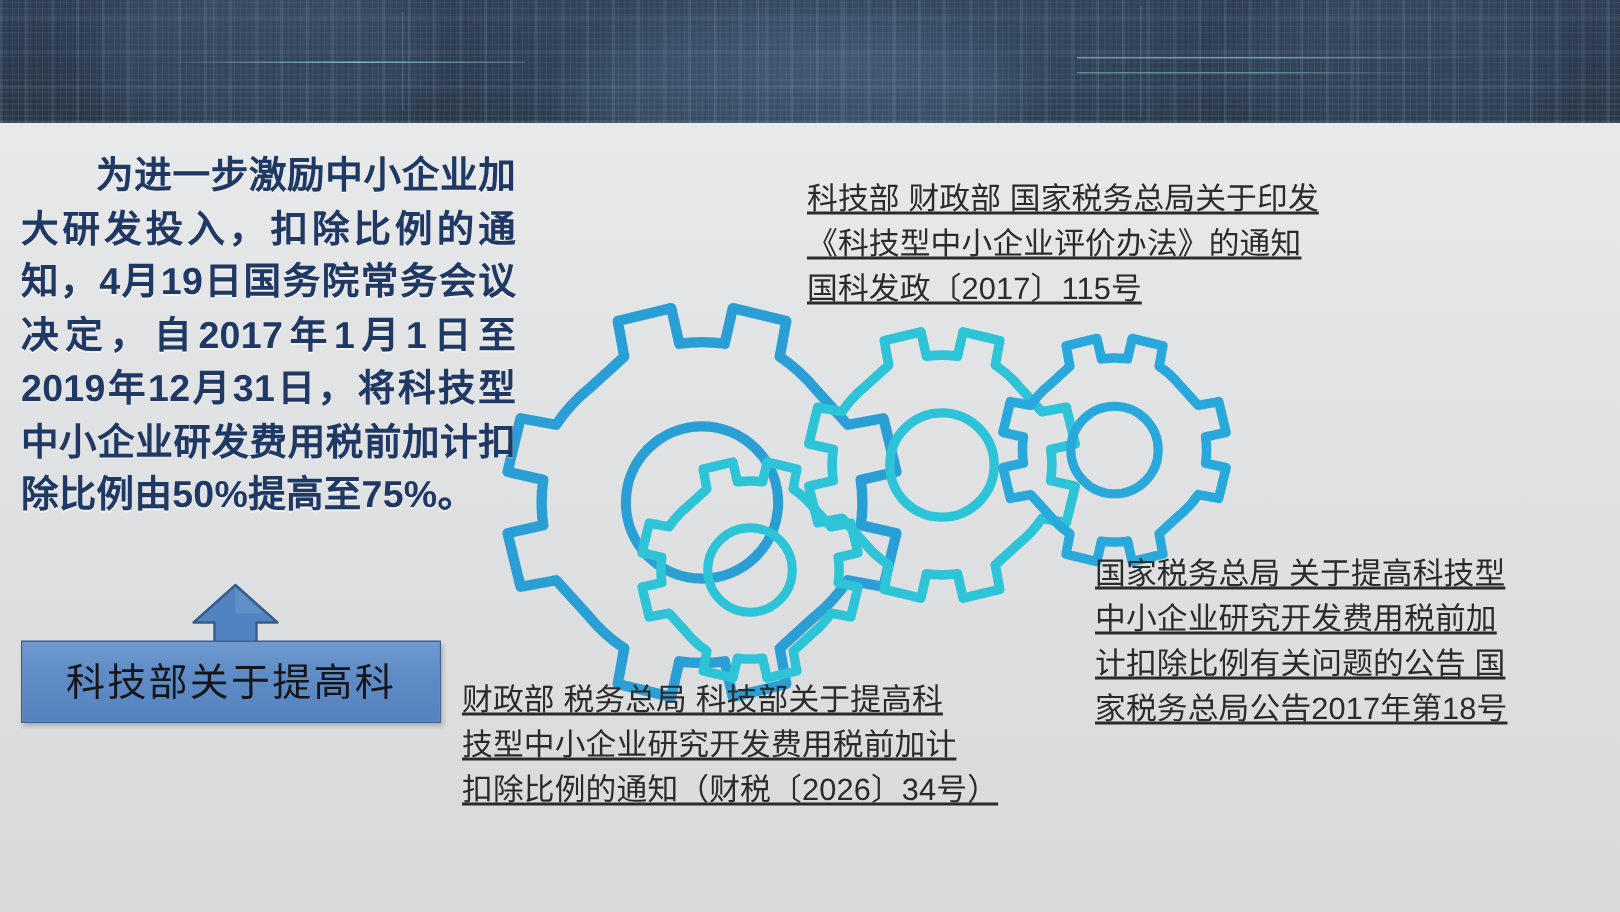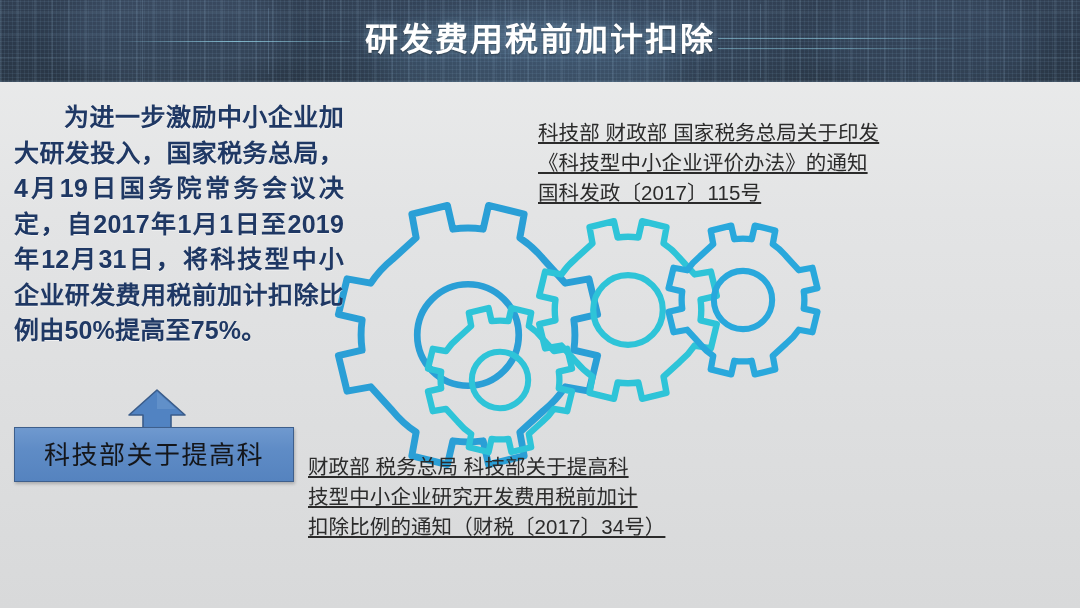--- a/index.html
+++ b/index.html
@@ -169,21 +169,20 @@
     <div class="vmark" style="left:142px; top:0; height:82px;"></div>
     <div class="vmark" style="left:268px; top:8px; height:66px;"></div>
     <div class="vmark" style="left:505px; top:0; height:82px;"></div>
     <div class="vmark" style="left:760px; top:4px; height:74px;"></div>
     <div class="vmark" style="left:905px; top:0; height:82px;"></div>
 
     <div class="rule left-1"></div>
     <div class="rule right-1"></div>
     <div class="rule right-2"></div>
 
-    <div class="header-title">研发费用税前加计扣除</div>
   </div>
 
   <div class="gears">
     <svg width="1080" height="526" viewBox="0 0 1080 526" xmlns="http://www.w3.org/2000/svg" aria-hidden="true">
       <defs>
 
         <g id="gear12">
           <path d="
             M 0,-100
             L 11,-99.4 A 100,100 0 0 1 24.4,-96.9
@@ -289,33 +288,37 @@
                A 99,99 0 0 1 -98,-14
                L -120,-19 L -112,-52 L -90,-48
                A 99,99 0 0 1 -70,-70
                L -48,-90 L -52,-112 L -19,-120 Z"></path>
           <circle cx="0" cy="0" r="47" fill="none" stroke="#29a8dc" stroke-width="9.8"></circle>
         </g>
       </g>
     </svg>
   </div>
 
-  <div class="lead-text">为进一步激励中小企业加大研发投入，国家税务总局，4月19日国务院常务会议决定，自2017年1月1日至2019年12月31日，将科技型中小企业研发费用税前加计扣除比例由50%提高至75%。</div>
+  <div class="lead-text">为进一步激励中小企业加大研发投入，扣除比例的通知，4月19日国务院常务会议决定，自2017年1月1日至2019年12月31日，将科技型中小企业研发费用税前加计扣除比例由50%提高至75%。</div>
 
   <div class="up-arrow">
     <svg width="62" height="46" viewBox="0 0 62 46" xmlns="http://www.w3.org/2000/svg" aria-hidden="true">
       <polygon points="31,1 59,26 45,26 45,46 17,46 17,26 3,26" fill="#5183c2" stroke="#3a5c8a" stroke-width="1.6" stroke-linejoin="round"></polygon>
       <polygon points="31,3 50,20 31,20" fill="#6a96cd" opacity="0.65"></polygon>
     </svg>
   </div>
 
   <div class="callout-box">
     <span class="label">科技部关于提高科</span>
   </div>
 
   <div class="note n1">科技部 财政部 国家税务总局关于印发
 《科技型中小企业评价办法》的通知
 国科发政〔2017〕115号</div>
+  <div class="note n2">国家税务总局 关于提高科技型
+中小企业研究开发费用税前加
+计扣除比例有关问题的公告 国
+家税务总局公告2017年第18号</div>
   <div class="note n3">财政部 税务总局 科技部关于提高科
 技型中小企业研究开发费用税前加计
-扣除比例的通知（财税〔2017〕34号）</div>
+扣除比例的通知（财税〔2026〕34号）</div>
 
 </div>
 
 </body></html>

